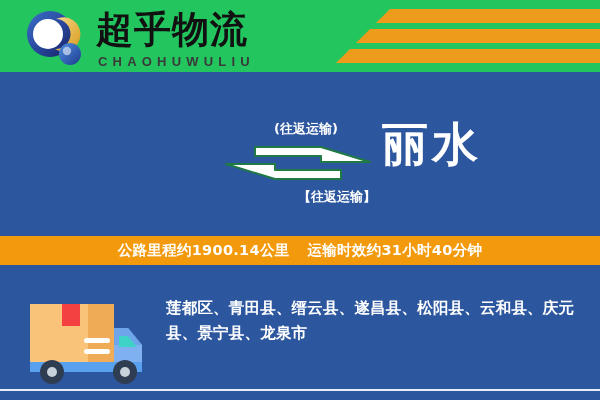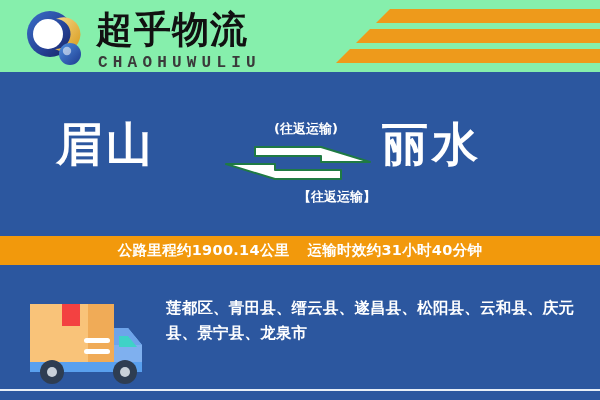--- a/index.html
+++ b/index.html
@@ -16,21 +16,21 @@
     height: 400px;
     overflow: hidden;
     background: #2c579f;
   }
 
   
   .header {
     position: absolute;
     left: 0; top: 0;
     width: 600px; height: 72px;
-    background: #86efac;
+    background: #22c55e;
     overflow: hidden;
   }
   .logo-wrap {
     position: absolute;
     left: 26px; top: 8px;
     width: 270px; height: 60px;
   }
   .logo-mark {
     position: absolute;
     left: 0; top: 2px;
@@ -43,22 +43,22 @@
     font-size: 37px;
     font-weight: bold;
     color: #111111;
     letter-spacing: 1px;
     line-height: 44px;
     white-space: nowrap;
   }
   .logo-text-en {
     position: absolute;
     left: 72px; top: 46px;
-    font-family: Liberation Mono, monospace;
-    font-size: 16px;
+    font-family: Liberation Sans, sans-serif;
+    font-size: 13px;
     font-weight: bold;
     color: #3a3a3a;
     letter-spacing: 5.2px;
     white-space: nowrap;
   }
 
   
   .stripes {
     position: absolute;
     left: 300px; top: 0;
@@ -210,21 +210,20 @@
     </div>
 
     <div class="stripes">
       <div class="stripe s1"></div>
       <div class="stripe s2"></div>
       <div class="stripe s3"></div>
     </div>
   </div>
 
   <div class="route">
-    <div class="city origin">眉山</div>
 
     <div class="note-top">(往返运输)</div>
 
     <div class="arrow-svg">
       <svg width="146" height="34" viewBox="0 0 146 34" xmlns="http://www.w3.org/2000/svg">
         <polygon points="96,1 145,16 96,16 96,10 30,10 30,1" fill="#ffffff" stroke="#1f7a44" stroke-width="2" stroke-linejoin="round"></polygon>
         <polygon points="50,33 1,18 50,18 50,24 116,24 116,33" fill="#ffffff" stroke="#1f7a44" stroke-width="2" stroke-linejoin="round"></polygon>
       </svg>
     </div>
 

